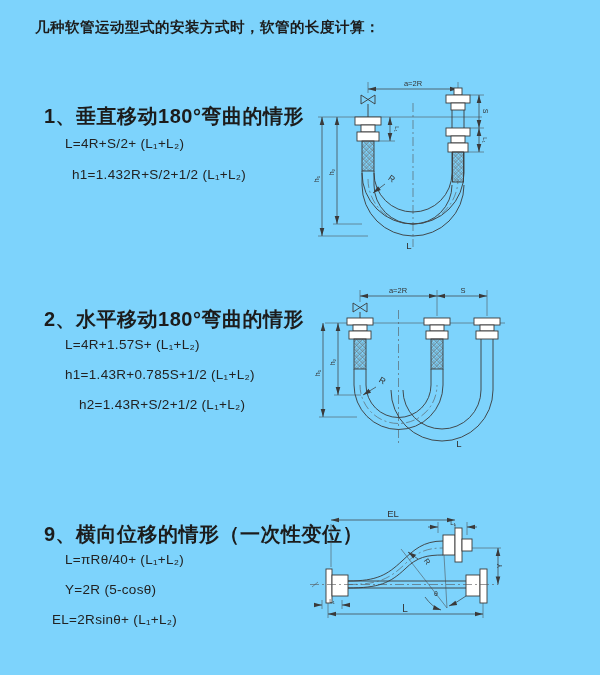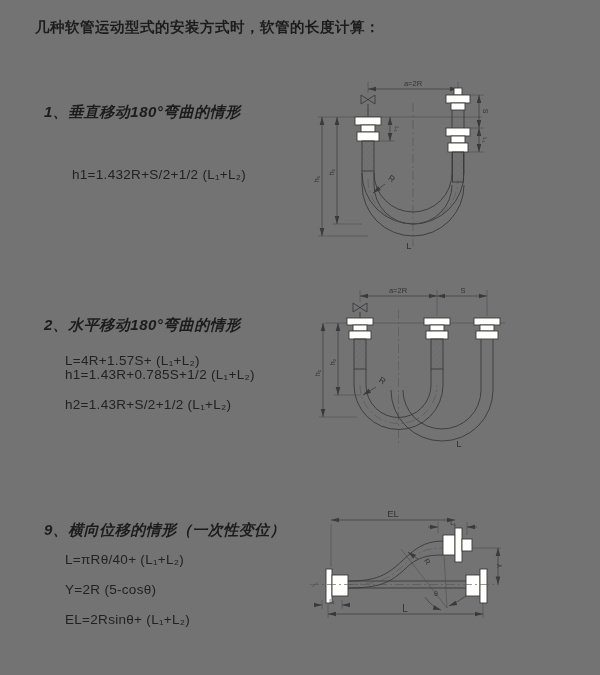--- a/index.html
+++ b/index.html
@@ -1,47 +1,48 @@
 <!DOCTYPE html>
 <html><head>
 <meta charset="utf-8">
 <style>
   html,body{margin:0;padding:0;background:#fff;}
-  .page{position:relative;width:600px;height:675px;background:#737373;overflow:hidden;
+  .page{position:relative;width:600px;height:675px;background:#7dd3fc;overflow:hidden;
         font-family:"Liberation Sans","DejaVu Sans",sans-serif;color:#1c1c1c;}
   .title{position:absolute;left:35px;top:18px;font-size:14.5px;font-weight:700;letter-spacing:.5px;}
-  .heading{position:absolute;font-size:15px;font-weight:700;letter-spacing:.5px;white-space:nowrap;font-style:italic;}
+  .heading{position:absolute;font-size:20px;font-weight:700;letter-spacing:.5px;white-space:nowrap;}
   .formula{position:absolute;font-size:13.5px;font-weight:500;letter-spacing:.3px;white-space:nowrap;color:#222;}
   svg{position:absolute;overflow:visible;}
   svg text{font-family:"Liberation Sans","DejaVu Sans",sans-serif;fill:#333;}
   .ln{stroke:#3a3a3a;stroke-width:0.9;fill:none;}
   .thin{stroke:#4a4a4a;stroke-width:0.55;fill:none;}
   .dim{stroke:#3a3a3a;stroke-width:0.7;fill:none;}
   .cl{stroke:#555;stroke-width:0.6;fill:none;stroke-dasharray:9 3 2 3;}
   .fit{stroke:#3a3a3a;stroke-width:0.9;fill:#fffffe;}
 </style>
 </head>
 <body>
 
 <div class="page">
 
   <div class="title">几种软管运动型式的安装方式时，软管的长度计算：</div>
 
   <div class="heading" style="left:44px;top:103px">1、垂直移动180°弯曲的情形</div>
+  <div class="formula" style="left:65px;top:136px">L=4R+S/2+ (L₁+L₂)</div>
   <div class="formula" style="left:72px;top:167px">h1=1.432R+S/2+1/2 (L₁+L₂)</div>
 
-  <div class="heading" style="left:44px;top:316px">2、水平移动180°弯曲的情形</div>
-  <div class="formula" style="left:65px;top:353px">L=4R+1.57S+ (L₁+L₂)</div>
+  <div class="heading" style="left:44px;top:306px">2、水平移动180°弯曲的情形</div>
+  <div class="formula" style="left:65px;top:337px">L=4R+1.57S+ (L₁+L₂)</div>
   <div class="formula" style="left:65px;top:367px">h1=1.43R+0.785S+1/2 (L₁+L₂)</div>
-  <div class="formula" style="left:65px;top:397px">h2=1.43R+S/2+1/2 (L₁+L₂)</div>
+  <div class="formula" style="left:79px;top:397px">h2=1.43R+S/2+1/2 (L₁+L₂)</div>
 
   <div class="heading" style="left:44px;top:521px">9、横向位移的情形（一次性变位）</div>
   <div class="formula" style="left:65px;top:552px">L=πRθ/40+ (L₁+L₂)</div>
   <div class="formula" style="left:65px;top:582px">Y=2R (5-cosθ)</div>
-  <div class="formula" style="left:65px;top:612px">EL=2Rsinθ+ (L₁+L₂)</div>
+  <div class="formula" style="left:52px;top:612px">EL=2Rsinθ+ (L₁+L₂)</div>
 
   <svg style="left:310px;top:73px" width="290" height="190" viewBox="0 0 290 190">
     <defs>
       <marker id="a1" markerWidth="9" markerHeight="6" refX="8.4" refY="3" orient="auto-start-reverse" markerUnits="userSpaceOnUse">
         <path d="M0.4,0.7 L8.4,3 L0.4,5.3 Z" fill="#3a3a3a"></path>
       </marker>
       <pattern id="hp1" width="4.2" height="4.2" patternUnits="userSpaceOnUse" patternTransform="rotate(45)">
         <path d="M0,0 H4.2 M0,2.1 H4.2 M0,0 V4.2 M2.1,0 V4.2" stroke="#6a6a6a" stroke-width="0.5" fill="none"></path>
       </pattern>
     </defs>

